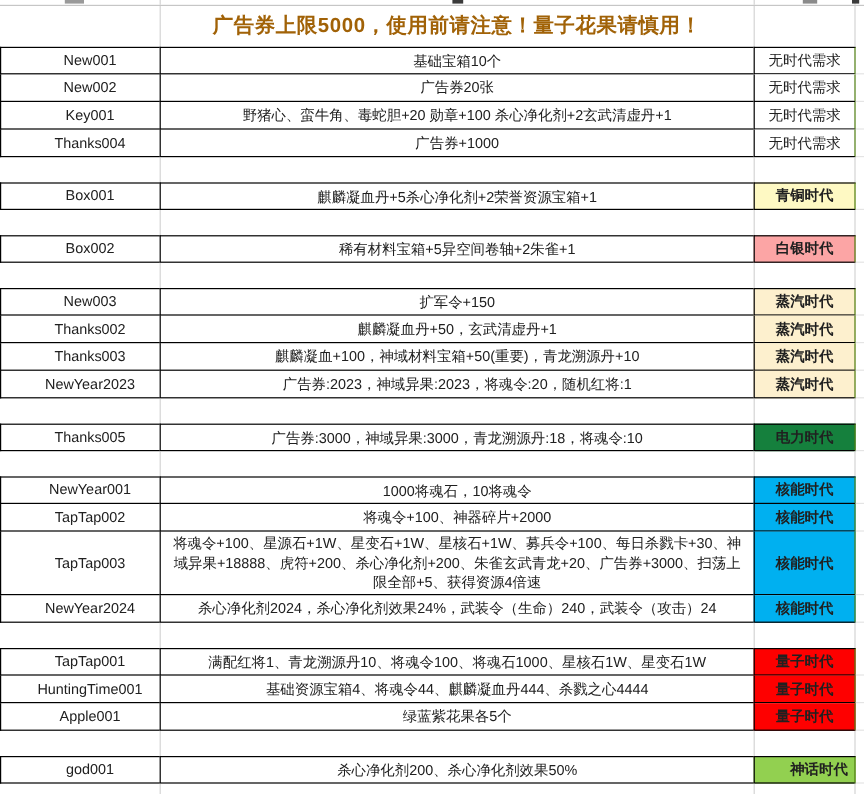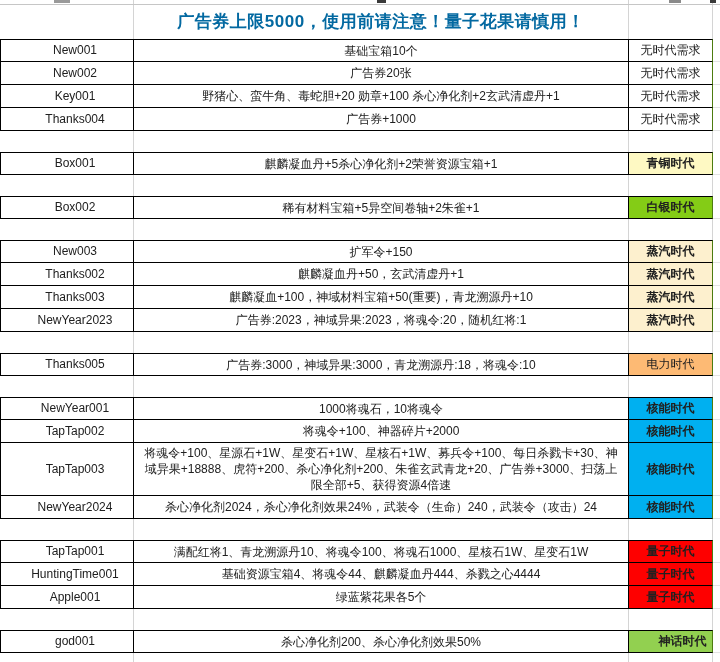--- a/index.html
+++ b/index.html
@@ -43,21 +43,21 @@
       <div class="cell c-reward"></div>
       <div class="cell c-era"></div>
       <div class="cell c-gutter"></div>
       <i class="frag" style="left: 54px; width: 16px; background: rgb(154, 154, 154);"></i>
       <i class="frag" style="left: 377px; width: 9px; background: rgb(58, 58, 58);"></i>
       <i class="frag" style="left: 669px; width: 12px; background: rgb(138, 138, 138);"></i>
       <i class="frag" style="left: 710px; width: 6px; background: rgb(58, 58, 58);"></i>
     </div>
     <div class="row header">
       <div class="cell c-code"></div>
-      <div class="cell c-reward banner-text" style="color: #0369a1;">广告券上限5000，使用前请注意！量子花果请慎用！</div>
+      <div class="cell c-reward banner-text" style="color: #a16207;">广告券上限5000，使用前请注意！量子花果请慎用！</div>
       <div class="cell c-era"></div>
       <div class="cell c-gutter"></div>
     </div>
     <div class="row data first">
       <div class="cell c-code">New001</div>
       <div class="cell c-reward">基础宝箱10个</div>
       <div class="cell c-era" style="background: rgb(255, 255, 255); font-weight: normal;">无时代需求</div>
       <div class="cell c-gutter"></div>
     </div>
     <div class="row data">
@@ -92,21 +92,21 @@
     </div>
     <div class="row spacer">
       <div class="cell c-code"></div>
       <div class="cell c-reward"></div>
       <div class="cell c-era"></div>
       <div class="cell c-gutter"></div>
     </div>
     <div class="row data first">
       <div class="cell c-code">Box002</div>
       <div class="cell c-reward">稀有材料宝箱+5异空间卷轴+2朱雀+1</div>
-      <div class="cell c-era" style="background: #84cc16; font-weight: bold;">白银时代</div>
+      <div class="cell c-era" style="background: #fca5a5; font-weight: bold;">白银时代</div>
       <div class="cell c-gutter"></div>
     </div>
     <div class="row spacer">
       <div class="cell c-code"></div>
       <div class="cell c-reward"></div>
       <div class="cell c-era"></div>
       <div class="cell c-gutter"></div>
     </div>
     <div class="row data first">
       <div class="cell c-code">New003</div>
@@ -134,21 +134,21 @@
     </div>
     <div class="row spacer">
       <div class="cell c-code"></div>
       <div class="cell c-reward"></div>
       <div class="cell c-era"></div>
       <div class="cell c-gutter"></div>
     </div>
     <div class="row data first">
       <div class="cell c-code">Thanks005</div>
       <div class="cell c-reward">广告券:3000，神域异果:3000，青龙溯源丹:18，将魂令:10</div>
-      <div class="cell c-era" style="background: #fdba74; font-weight: normal;">电力时代</div>
+      <div class="cell c-era" style="background: #15803d; font-weight: bold;">电力时代</div>
       <div class="cell c-gutter"></div>
     </div>
     <div class="row spacer">
       <div class="cell c-code"></div>
       <div class="cell c-reward"></div>
       <div class="cell c-era"></div>
       <div class="cell c-gutter"></div>
     </div>
     <div class="row data first">
       <div class="cell c-code">NewYear001</div>

